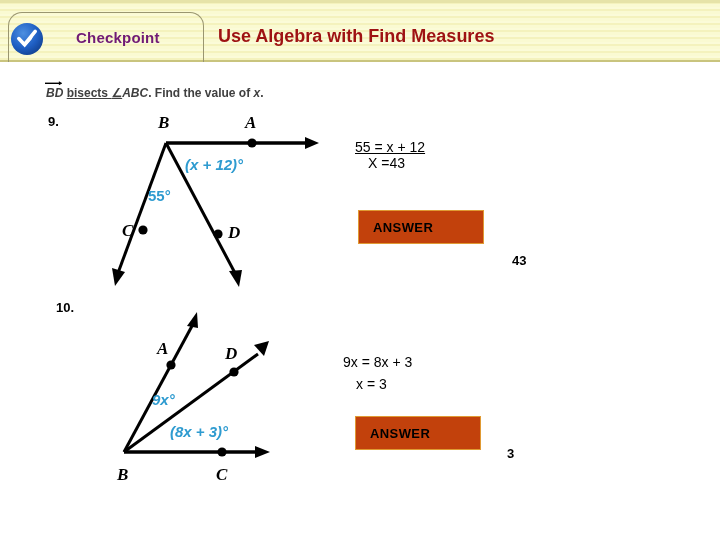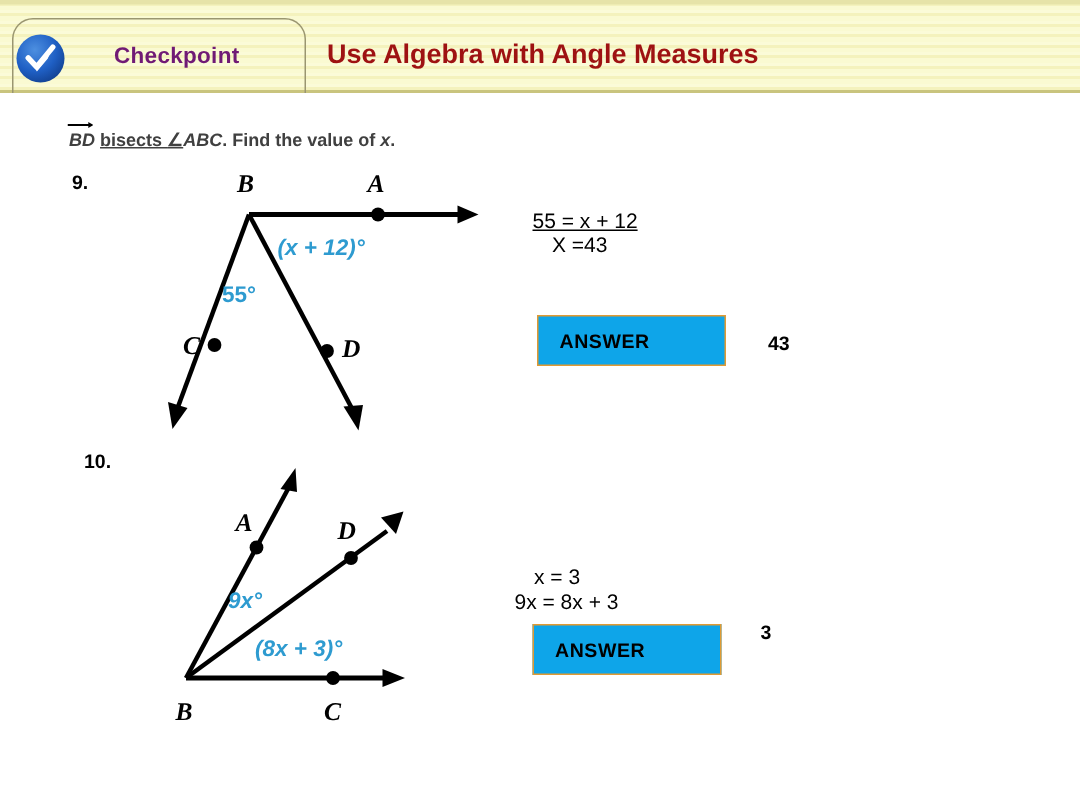--- a/index.html
+++ b/index.html
@@ -136,45 +136,46 @@
 
   
   .solution-line {
     position: absolute;
     font-size: 14px;
     color: #000;
     white-space: nowrap;
   }
   #sol9-line1  { left: 355px; top: 139px; text-decoration: underline; }
   #sol9-line2  { left: 368px; top: 155px; }
-  #sol10-line1 { left: 343px; top: 354px; margin-top: 39px; }
+  #sol10-line1 { left: 343px; top: 354px; }
   #sol10-line2 { left: 356px; top: 376px; }
 
   
   .answer-box {
     position: absolute;
-    background: #0ea5e9;
+    background: #c2410c;
     border: 1.5px solid #e09a33;
     box-sizing: border-box;
     font-size: 13px;
     font-weight: bold;
     color: #000;
     display: flex;
     align-items: center;
     padding-left: 14px;
     letter-spacing: 0.4px;
   }
   #answer-box-9  { left: 358px; top: 210px; width: 126px; height: 34px; }
   #answer-box-10 { left: 355px; top: 416px; width: 126px; height: 34px; }
 
   .answer-value {
     position: absolute;
     font-size: 13px;
     font-weight: bold;
     color: #000;
+    margin-top: 32px;
   }
   #answer-value-9  { left: 512px; top: 221px; }
   #answer-value-10 { left: 507px; top: 414px; }
 
   
   .pt-label {
     font-family: "Liberation Serif", serif;
     font-style: italic;
     font-weight: bold;
     font-size: 17px;
@@ -212,21 +213,21 @@
         <stop offset="100%" stop-color="#12408f"></stop>
       </radialGradient>
     </defs>
     <circle cx="17" cy="17" r="16" fill="url(#bluegrad)"></circle>
     <path d="M9.5 17.3 L14.2 22.2 L24.6 9.8 L21.9 17.0 L14.6 25.6 Z" fill="#ffffff"></path>
     <path d="M8.8 16.6 L14.4 22.6 L25.2 9.4" stroke="#ffffff" stroke-width="3.6" fill="none" stroke-linecap="round" stroke-linejoin="round"></path>
   </svg>
 </div>
 
 <div class="checkpoint-label">Checkpoint</div>
-<div class="header-title">Use Algebra with Angle Measures</div>
+<div class="header-title">Use Algebra with Find Measures</div>
 
 <div class="instruction">
   <span class="ray-over">
     <svg class="ray-bar" width="30" height="8" viewBox="0 0 30 8">
       <line x1="0" y1="4.5" x2="25" y2="4.5" stroke="#000" stroke-width="2.4"></line>
       <polygon points="24,1 30,4.5 24,8" fill="#000"></polygon>
     </svg>
     <span>BD</span></span><span>&nbsp;</span><span class="und">bisects </span><span class="und">∠</span><span class="italic">ABC</span><span>. Find the value of </span><span class="italic">x</span><span>.</span>
 </div>
 

